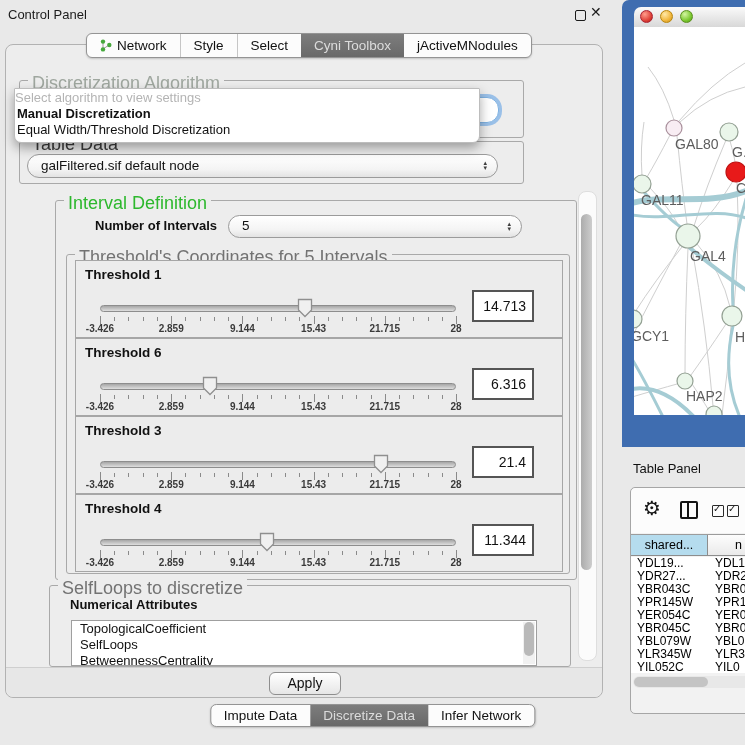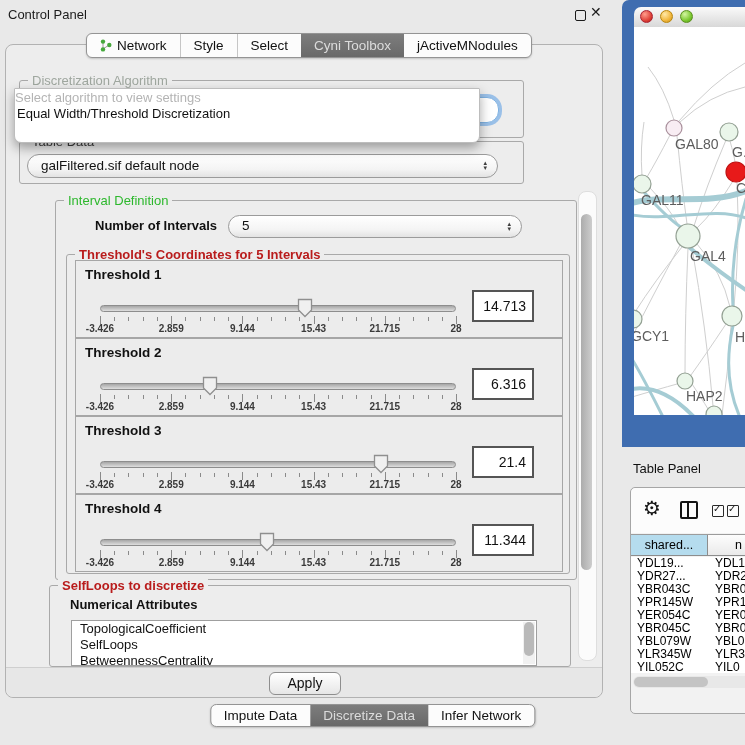--- a/index.html
+++ b/index.html
@@ -17,22 +17,22 @@
   
   .tabbar{position:absolute;display:flex;background:#fcfcfc;border:1px solid #949494;border-radius:6px;
     overflow:hidden;z-index:20;box-shadow:0 1px 2px rgba(0,0,0,.18);}
   .tabbar.top{left:86px;top:33px;height:23px;}
   .tabbar.bottom{left:50%;transform:translateX(-50%);top:704px;height:21px;z-index:5;}
   .tab{display:flex;align-items:center;gap:5px;padding:0 13px;font-size:13.5px;color:#111;white-space:nowrap;}
   .tab.sel{background:linear-gradient(#7d7d7d,#696969);color:#dcdcdc;}
   .tab.with-sep{border-left:1px solid #c6c6c6;}
   
   .grp{position:absolute;border:1px solid #a9a9a9;border-radius:3px;}
-  .grp-label{position:absolute;top:-8px;left:8px;background:#ededed;padding:0 4px;font-size:13px;white-space:nowrap;}
-  .lbl-green{color:#2db82d;} .lbl-blue{color:#b91c1c;font-weight:bold;} .lbl-gray{color:#9fa79f;} .lbl-dark{color:#3c3c3c;}
+  .grp-label{position:absolute;top:-8px;left:8px;background:#ededed;padding:0 4px;font-size:18px;white-space:nowrap;}
+  .lbl-green{color:#2db82d;} .lbl-blue{color:#737373;} .lbl-gray{color:#9fa79f;} .lbl-dark{color:#3c3c3c;}
   
   .combo{position:absolute;background:linear-gradient(#ffffff,#f4f4f4 65%,#e3e3e3);border:1px solid #9b9b9b;
     border-radius:12px;font-size:13.5px;color:#111;line-height:22px;padding:0 26px 0 13px;white-space:nowrap;overflow:hidden;}
   .combo .arrows{position:absolute;right:10px;top:50%;transform:translateY(-50%);font-size:7px;line-height:5px;
     color:#3e3e3e;font-family:"DejaVu Sans",sans-serif;text-align:center;}
   .combo-focus{position:absolute;background:#fff;border:1px solid #7fb2e2;border-radius:12px;
     box-shadow:0 0 0 3px rgba(98,161,228,.6);}
   
   .popup{position:absolute;left:8px;top:43px;width:464px;height:52px;background:#fff;border:1px solid #bdbdbd;
     border-radius:1px 1px 7px 7px;box-shadow:0 5px 12px rgba(0,0,0,.35);z-index:40;padding-top:1px;}
@@ -132,20 +132,21 @@
 
 <div class="cp-content">
 
   <div class="grp" style="left:13px;top:35px;width:503px;height:56px;">
     <span class="grp-label lbl-gray">Discretization Algorithm</span>
     <div class="combo-focus" style="left:7px;top:16px;width:470px;height:24px;"></div>
   </div>
 
   <div class="popup" id="algo-popup">
       <div class="popup-row ph">Select algorithm to view settings</div>
+      <div class="popup-row bold">Manual Discretization</div>
       <div class="popup-row">Equal Width/Threshold Discretization</div>
     </div>
 
   <div class="grp" style="left:13px;top:96px;width:503px;height:41px;">
     <span class="grp-label lbl-dark">Table Data</span>
     <div class="combo" style="left:7px;top:12px;width:430px;height:22px;">
       <span>galFiltered.sif default node</span>
       <span class="arrows">▴<br>▾</span>
     </div>
   </div>
@@ -194,21 +195,21 @@
             <div class="th-ticklabel" style="left: 166.4px;">9.144</div>
             <div class="th-ticklabel" style="left: 237.6px;">15.43</div>
             <div class="th-ticklabel" style="left: 308.8px;">21.715</div>
             <div class="th-ticklabel" style="left: 380px;">28</div>
             <div class="th-thumb" style="left: 221.482px;"><svg width="16" height="20">
                 <path d="M1.5,1.5 h13 v10.5 l-6.5,6.5 l-6.5,-6.5 z" fill="#f0f0f0" stroke="#8f8f8f" stroke-width="1.3"></path>
               </svg></div>
             <div class="th-value">14.713</div>
           </div>
           <div class="th-panel" style="top: 83px;">
-            <div class="th-label">Threshold 2</div>
+            <div class="th-label">Threshold 6</div>
             <div class="th-track"></div>
             <div class="th-tick" style="left: 24px; top: 55px; height: 8px;"></div>
             <div class="th-tick" style="left: 38.24px; top: 56px; height: 4px;"></div>
             <div class="th-tick" style="left: 52.48px; top: 56px; height: 4px;"></div>
             <div class="th-tick" style="left: 66.72px; top: 56px; height: 4px;"></div>
             <div class="th-tick" style="left: 80.96px; top: 56px; height: 4px;"></div>
             <div class="th-tick" style="left: 95.2px; top: 55px; height: 8px;"></div>
             <div class="th-tick" style="left: 109.44px; top: 56px; height: 4px;"></div>
             <div class="th-tick" style="left: 123.68px; top: 56px; height: 4px;"></div>
             <div class="th-tick" style="left: 137.92px; top: 56px; height: 4px;"></div>

